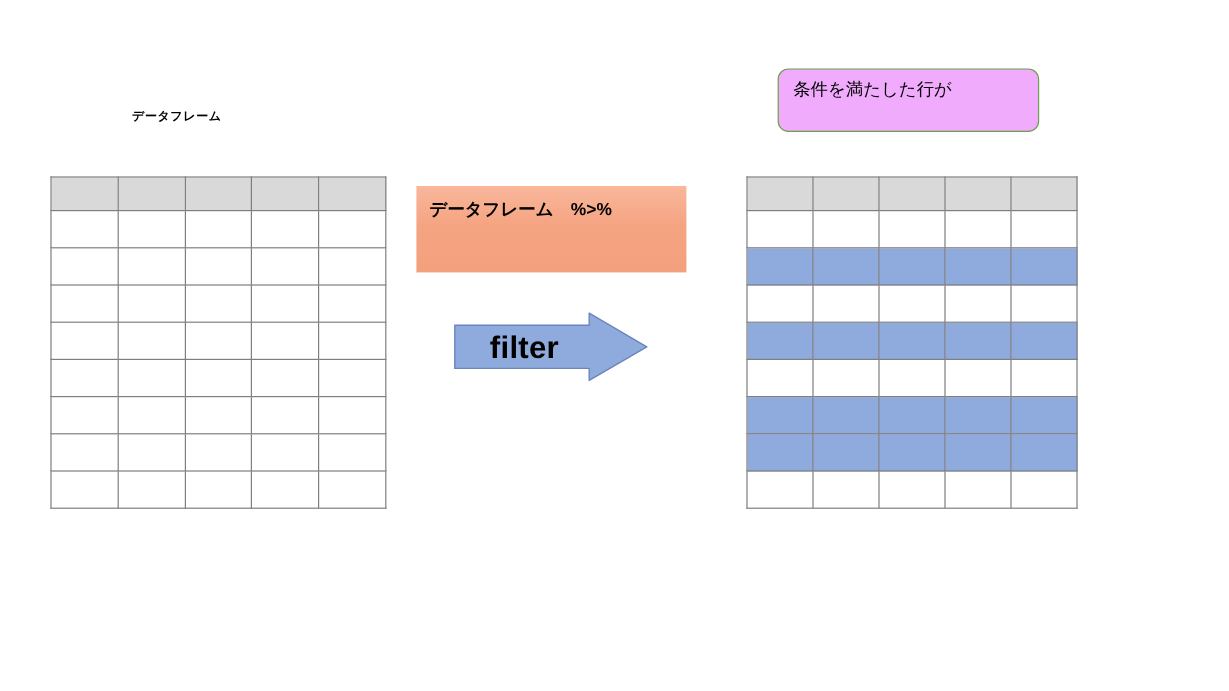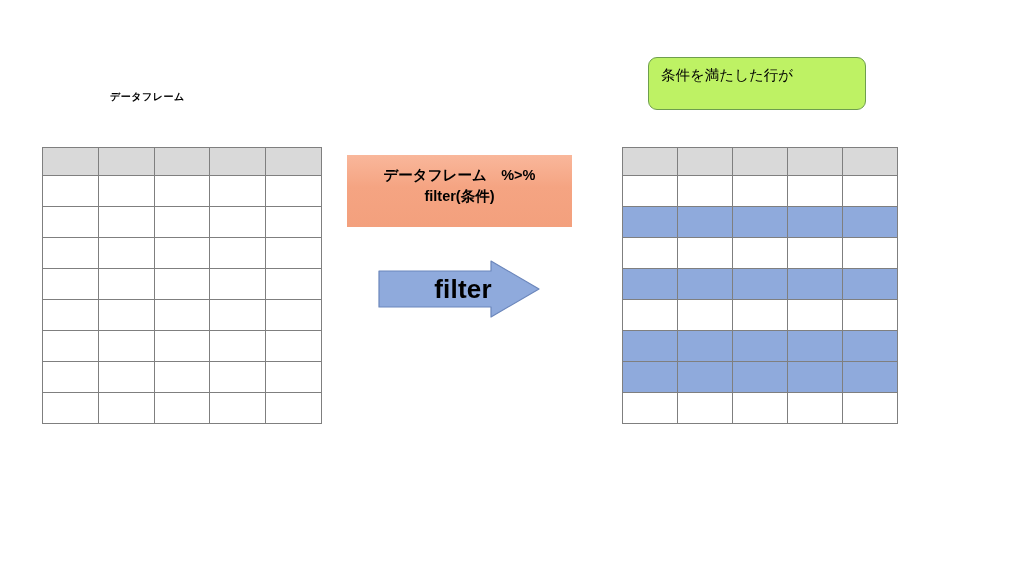--- a/index.html
+++ b/index.html
@@ -68,32 +68,31 @@
     box-sizing: border-box;
     background: linear-gradient(180deg, #f9b79b 0%, #f5a482 45%, #f3a07d 100%);
     padding: 10px 11px 0 11px;
     font-size: 14.5px;
     font-weight: bold;
     line-height: 1.45;
     color: #000000;
   }
   #code-box .code-line {
     white-space: pre;
-    text-align: center;
   }
 
   
   #note-box {
     position: absolute;
     left: 648px;
     top: 57px;
     width: 218px;
     height: 53px;
     box-sizing: border-box;
-    background: #bef264;
+    background: #f0abfc;
     border: 1.5px solid #6e9e4e;
     border-radius: 9px;
     padding: 7px 12px 0 12px;
     font-size: 14.5px;
     line-height: 1.5;
     color: #000000;
     font-weight: normal;
   }
   #note-box .note-line { white-space: nowrap; }
 
@@ -117,21 +116,20 @@
     top: 0;
     width: 118px;
     height: 58px;
     display: flex;
     align-items: center;
     justify-content: center;
     font-size: 26px;
     font-weight: bold;
     color: #000000;
     letter-spacing: 0.2px;
-    margin-left: 26px;
   }
 </style>
 </head>
 <body>
 
 <div id="canvas">
 
   <div id="left-title" class="section-title">データフレーム</div>
 
   <table id="left-table" class="grid-table">
@@ -197,21 +195,20 @@
           <td></td>
           <td></td>
           <td></td>
           <td></td>
         </tr>
       </tbody>
   </table>
 
   <div id="code-box">
     <div class="code-line">データフレーム　%&gt;%</div>
-    <div class="code-line">filter(条件)</div>
   </div>
 
   <div id="arrow-wrap">
     <svg viewBox="0 0 162 58" preserveAspectRatio="none">
       <polygon points="1,11 113,11 113,1 161,29 113,57 113,47 1,47" fill="#8faadc" stroke="#6b86bb" stroke-width="1.2" stroke-linejoin="round"></polygon>
     </svg>
     <div id="arrow-label">filter</div>
   </div>
 
   <div id="note-box">

